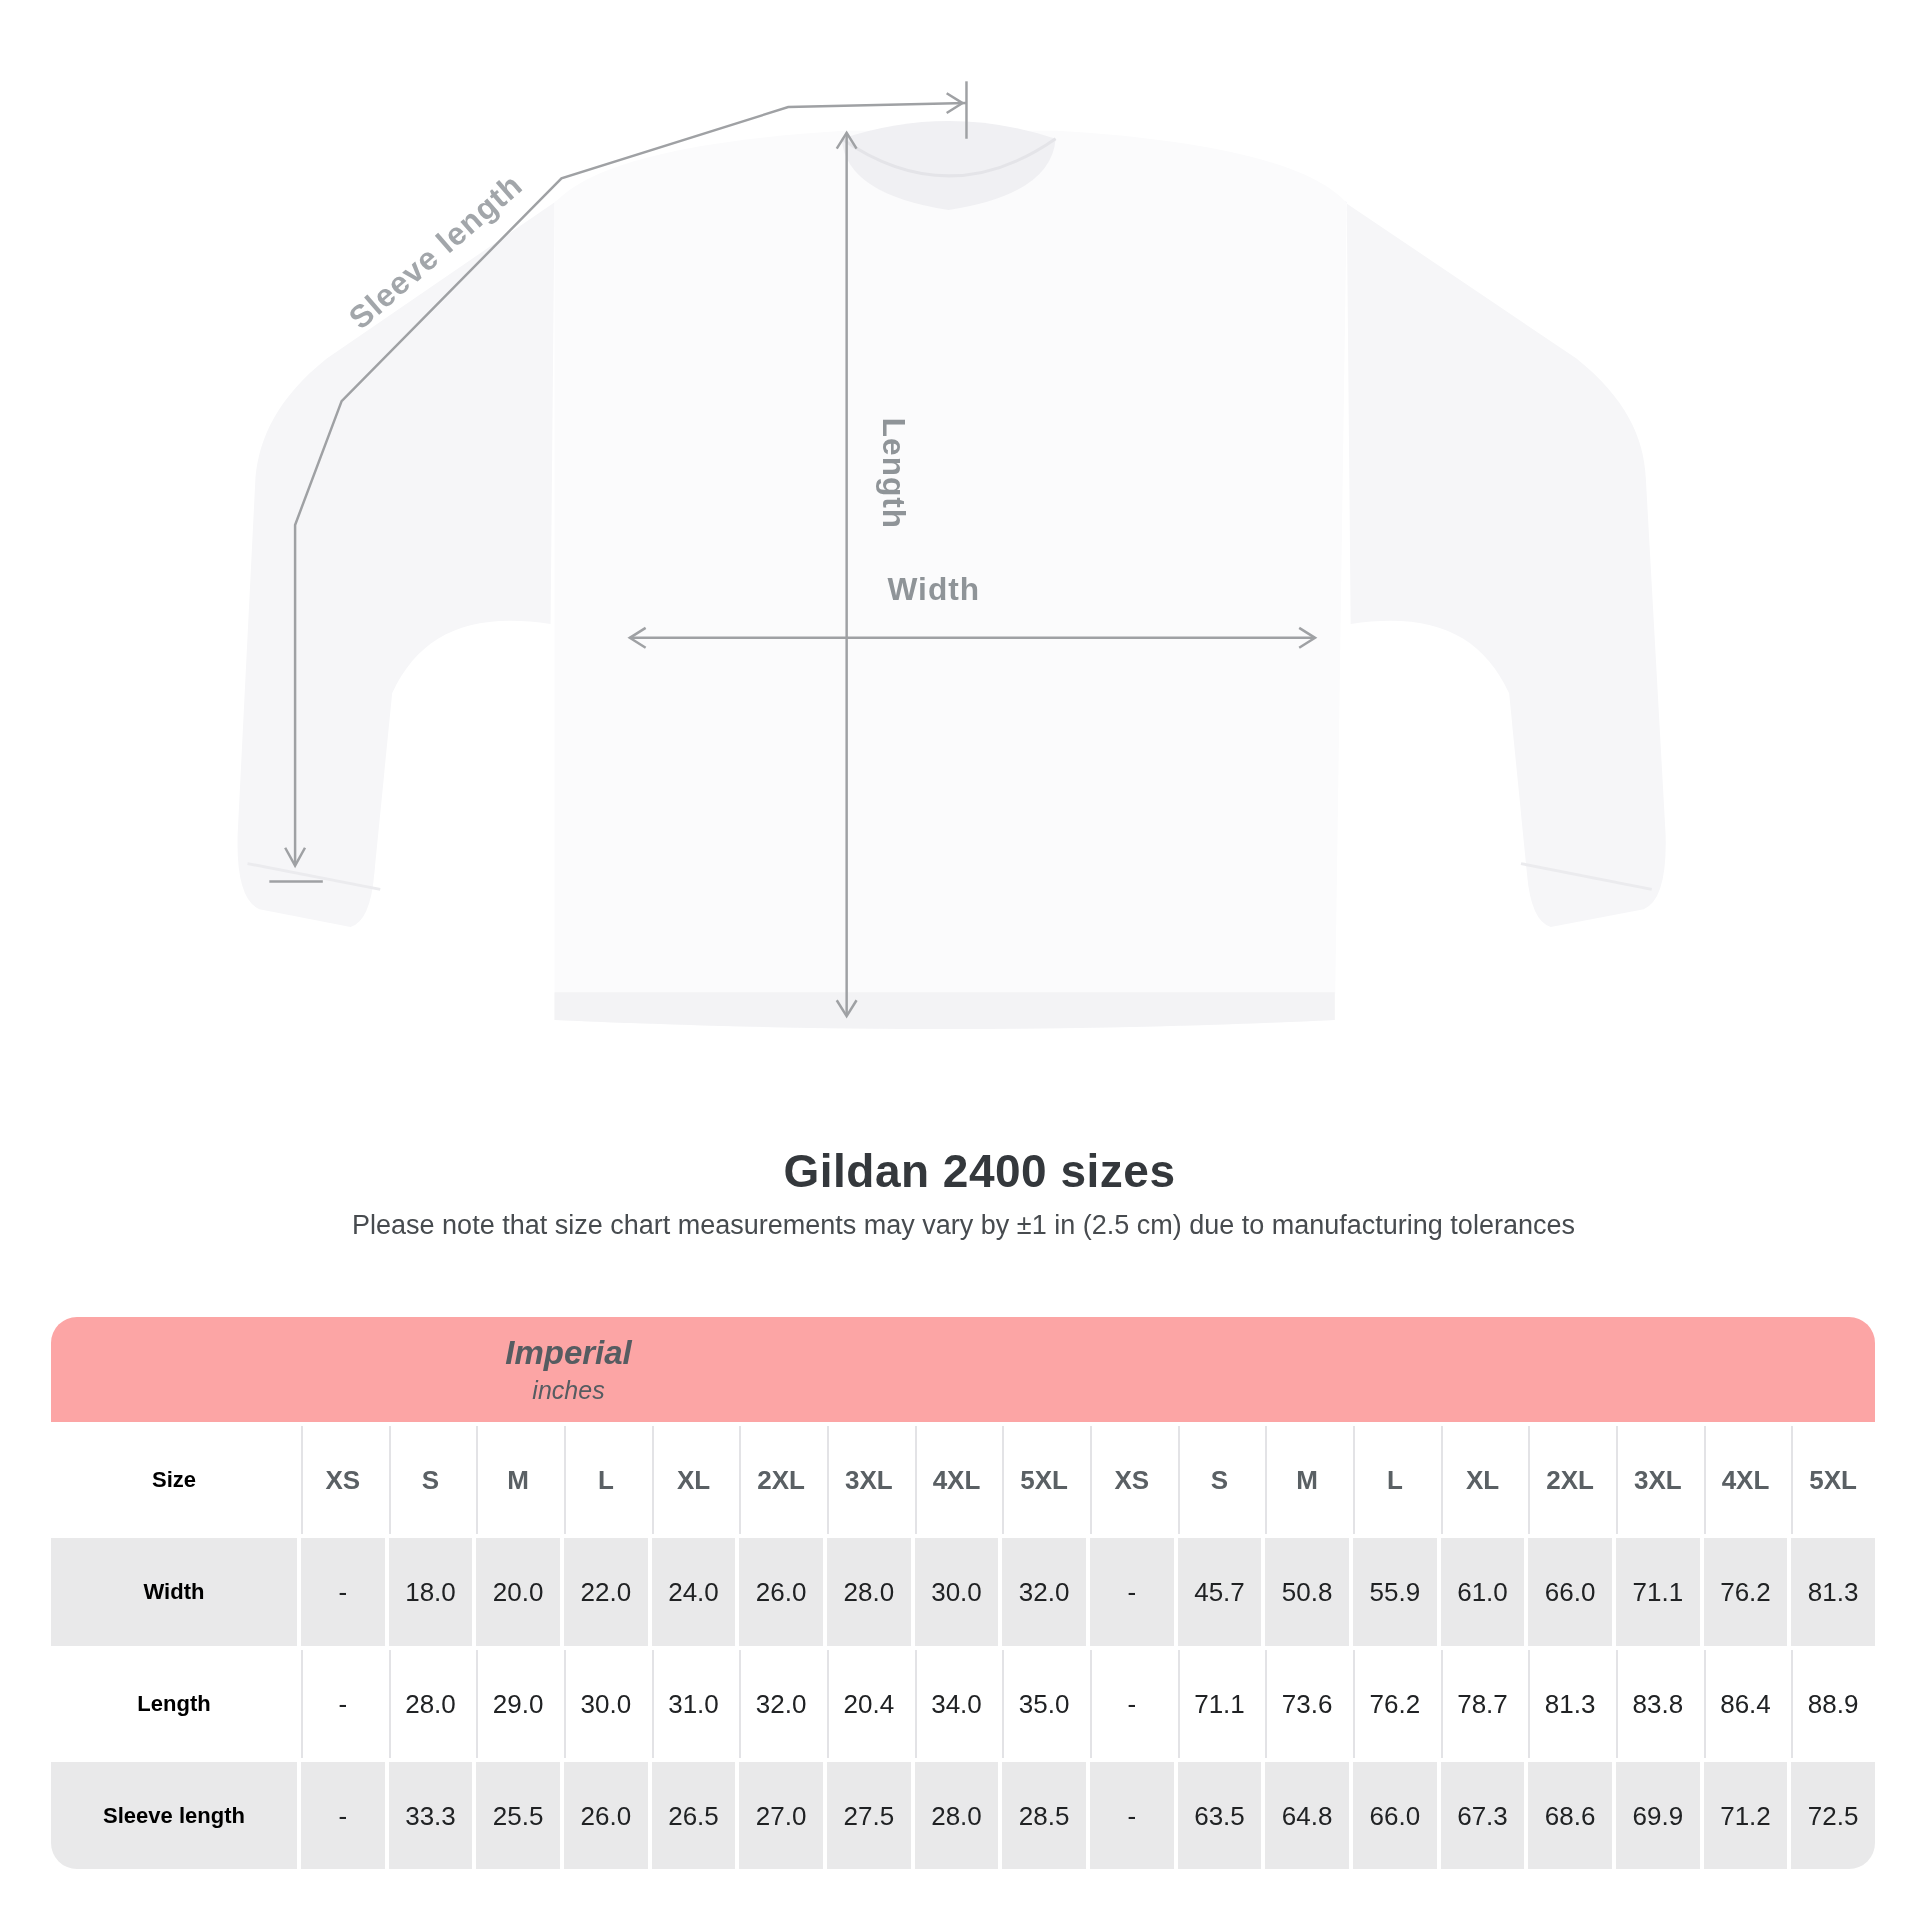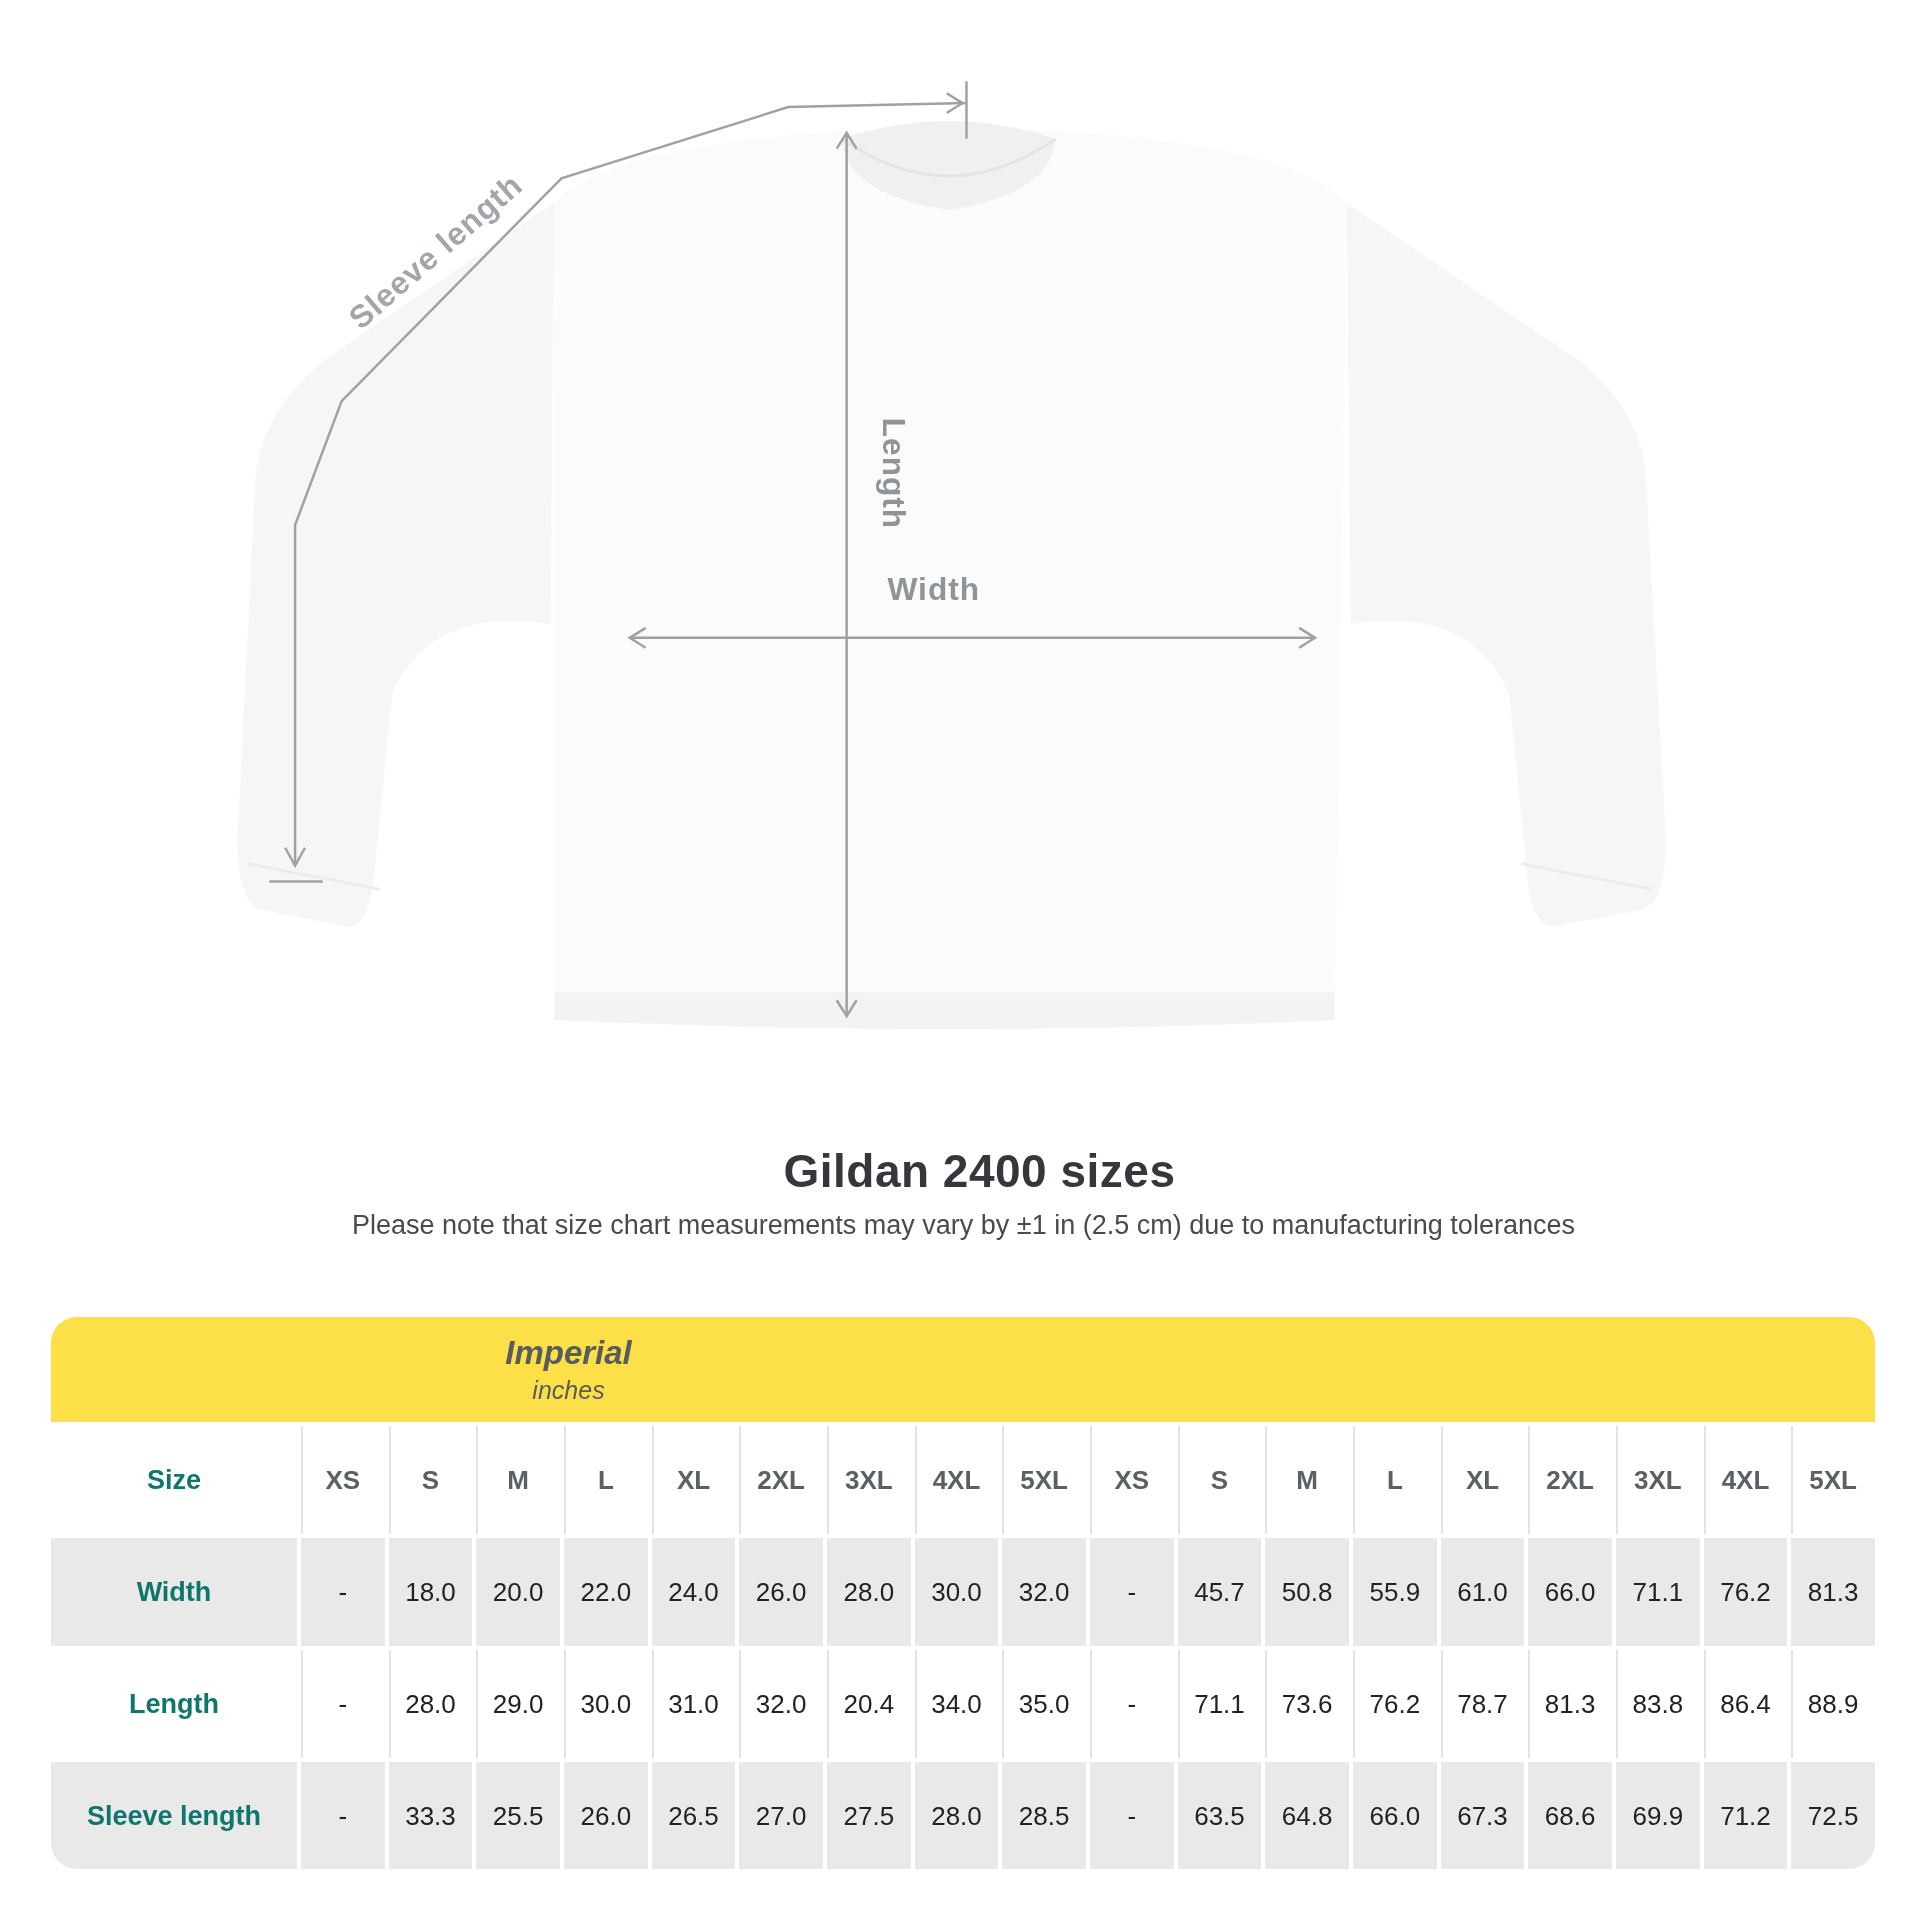--- a/index.html
+++ b/index.html
@@ -11,35 +11,35 @@
 
   
   .title{position:absolute;top:1144px;left:16px;width:100%;text-align:center;
          font-size:46px;font-weight:bold;color:#34383c;letter-spacing:0.5px;}
   .subtitle{position:absolute;top:1210px;left:0;width:100%;text-align:center;
          font-size:27px;color:#474b4f;}
 
   
   .table-wrap{position:absolute;top:1317px;left:51px;width:1824px;height:552px;
               border-radius:26px;overflow:hidden;}
-  .unit-band{height:105px;background:#fde047;display:grid;
+  .unit-band{height:105px;background:#fca5a5;display:grid;
              grid-template-columns:246px repeat(18,1fr);}
   .unit-cell{display:flex;flex-direction:column;align-items:center;justify-content:center;gap:4px;}
   .unit-imperial{grid-column:1 / span 10;}
   .unit-metric{grid-column:11 / span 9;}
   .unit-title{font-size:33px;font-weight:bold;font-style:italic;color:#565c61;}
   .unit-sub{font-size:25px;font-style:italic;color:#565c61;}
 
   .tgrid{margin-top:4px;display:grid;grid-template-columns:246px repeat(18,1fr);
          grid-auto-rows:108px;gap:4px;}
   .cell{display:flex;align-items:center;justify-content:center;font-size:26px;}
   .row-white{background:#ffffff;}
   .row-gray{background:#e9e9ea;}
   .head-cell{font-weight:bold;color:#5a6064;}
-  .label-cell{font-weight:bold;color:#0f766e;font-size:27px;}
+  .label-cell{font-weight:bold;color:#000000;font-size:22px;}
   .val-cell{color:#202224;}
   .sep{box-shadow:inset 2px 0 0 #e3e3e6;}
 </style>
 </head>
 <body>
 
 <div class="page">
 
   <svg class="figure" viewBox="0 0 1946 1150">
 

